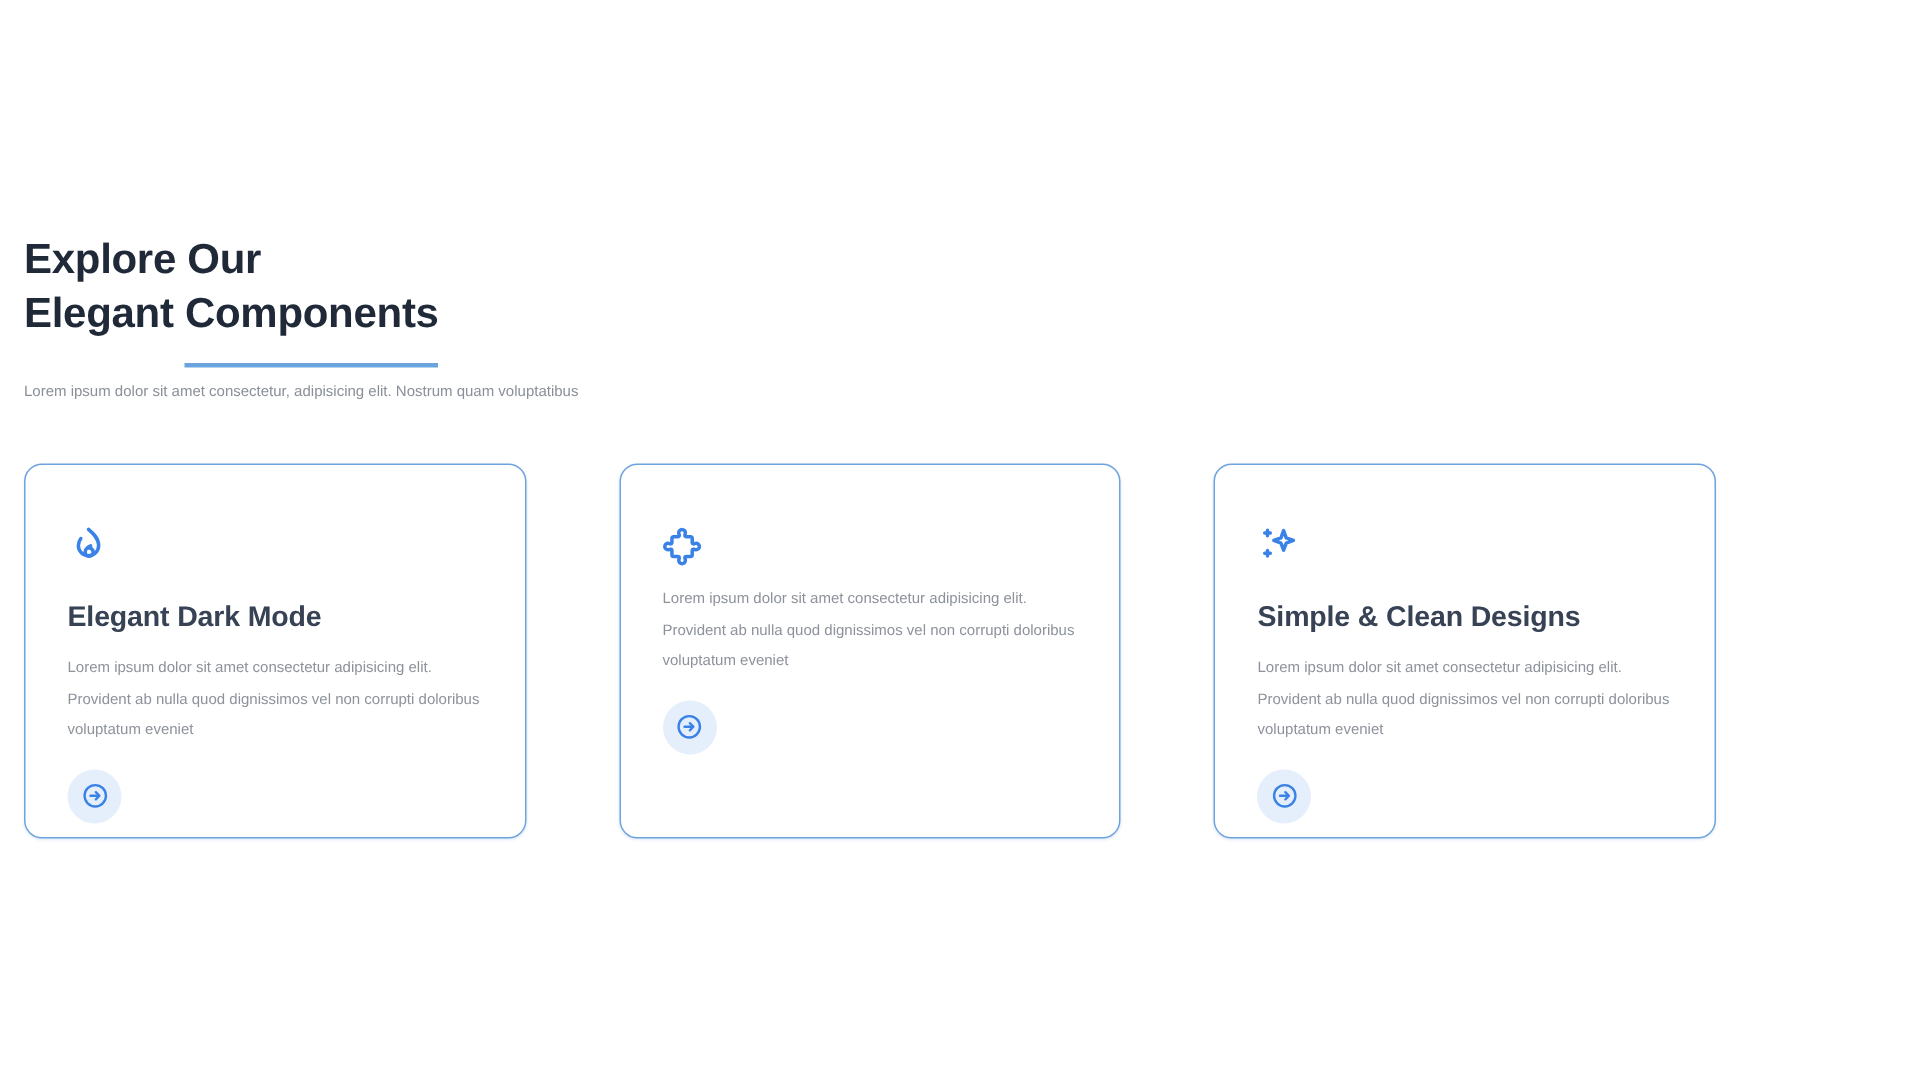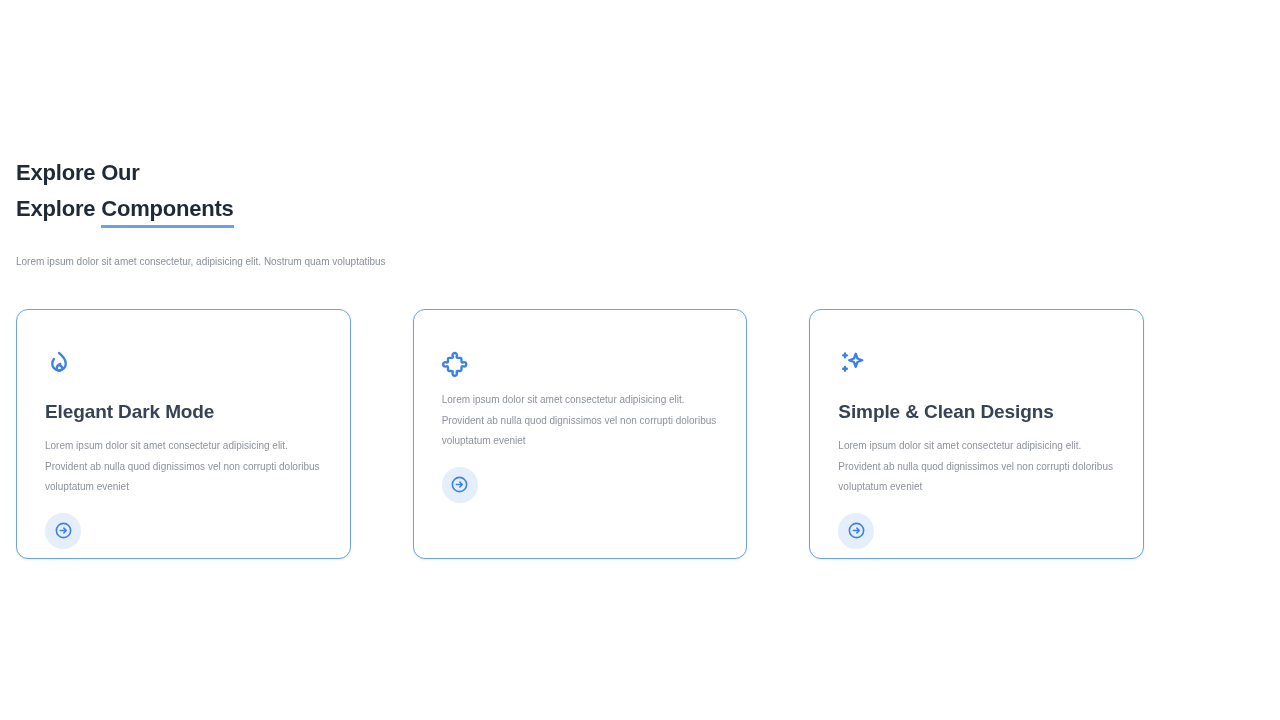--- a/index.html
+++ b/index.html
@@ -21,33 +21,33 @@
 
   
   .section-head {
     position: absolute;
     left: 16px;
     top: 155px;
     width: 1248px;
   }
 
   .section-title {
-    font-size: 22px;
+    font-size: 28px;
     line-height: 36px;
     font-weight: bold;
     color: #1f2937;
     letter-spacing: -0.2px;
     white-space: pre-line;
   }
 
   .section-title .accent {
     color: #1f2937;
     text-decoration: none;
     border-bottom: 3px solid #6aa3dd;
-    padding-bottom: 4px;
+    padding-bottom: 18px;
   }
 
   .section-sub {
     margin-top: 25px;
     font-size: 10px;
     line-height: 20px;
     color: #8a8f98;
     font-weight: normal;
   }
 
@@ -112,21 +112,21 @@
   }
 
   .card-action svg { display: block; width: 19px; height: 19px; color: #3b82e8; }
 </style>
 </head>
 <body>
 
 <div class="page">
 
   <div class="section-head">
-    <h1 class="section-title"><span>Explore Our</span><br><span>Explore </span><span class="accent">Components</span></h1>
+    <h1 class="section-title"><span>Explore Our</span><br><span>Elegant </span><span class="accent">Components</span></h1>
     <p class="section-sub">Lorem ipsum dolor sit amet consectetur, adipisicing elit. Nostrum quam voluptatibus</p>
   </div>
 
   <div class="cards">
 
     <div class="card">
       <span class="card-icon">
         <svg viewBox="0 0 24 24" fill="none" stroke="currentColor" stroke-width="2" stroke-linecap="round" stroke-linejoin="round">
           <path d="M12 2.5c2.6 2.2 5.8 5 5.8 9.2a5.8 5.8 0 0 1-11.6 0c0-1.6.6-2.9 1.4-4"></path>
           <path d="M12.2 13.2a2.3 2.3 0 1 1-2.1 2.1c0-1.9 1.6-2.7 3.1-3.4"></path>

